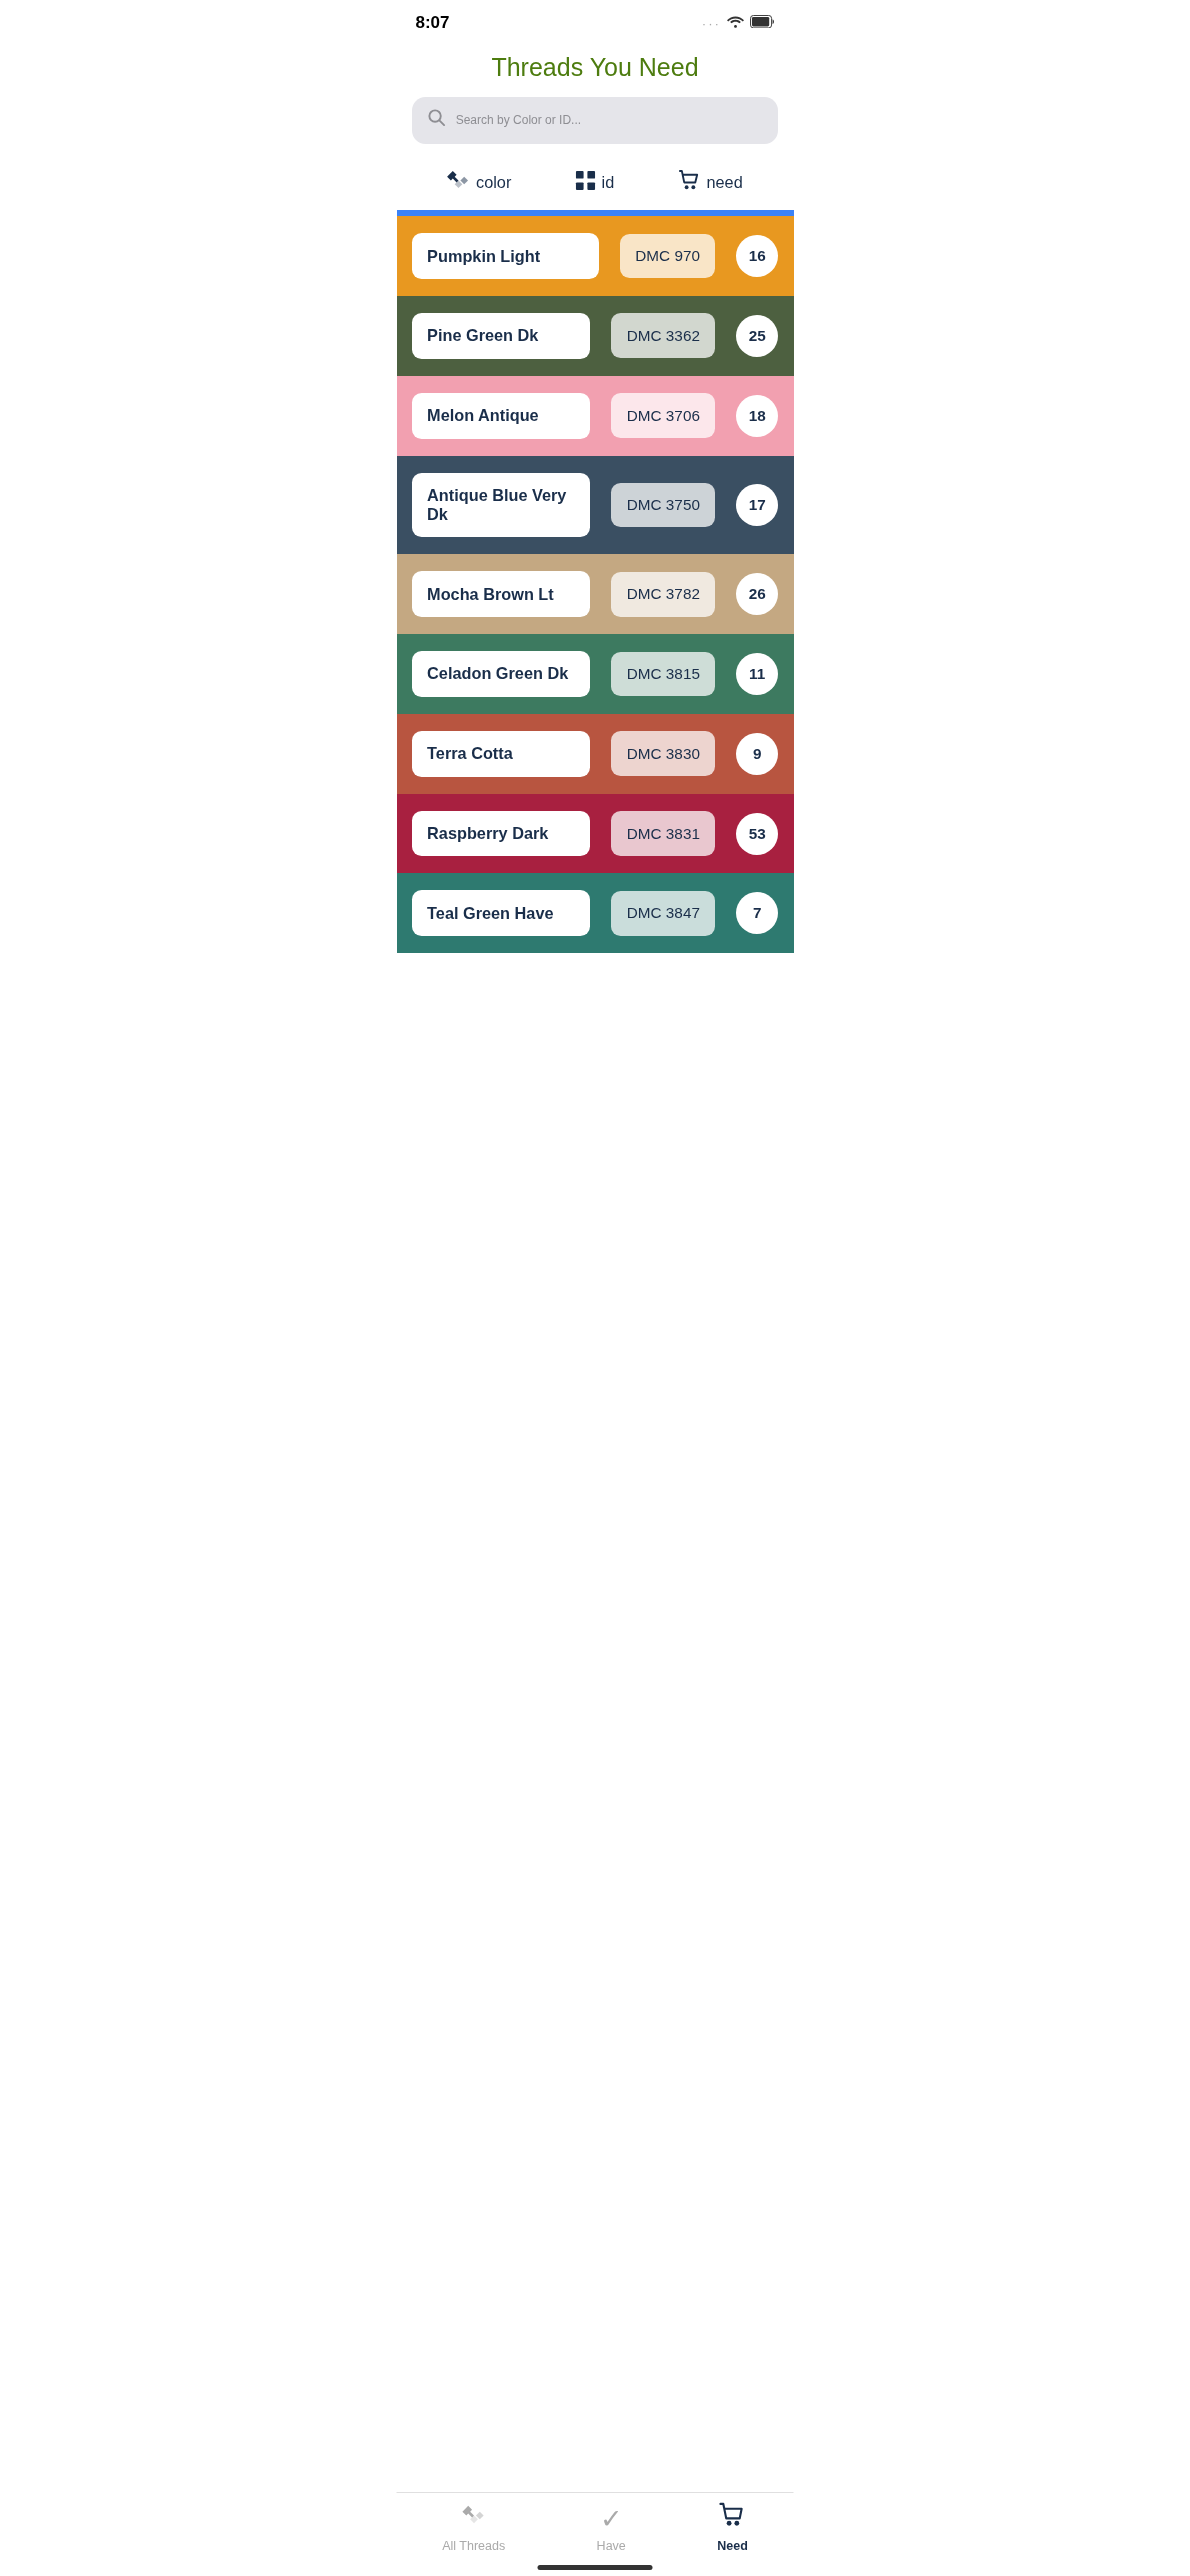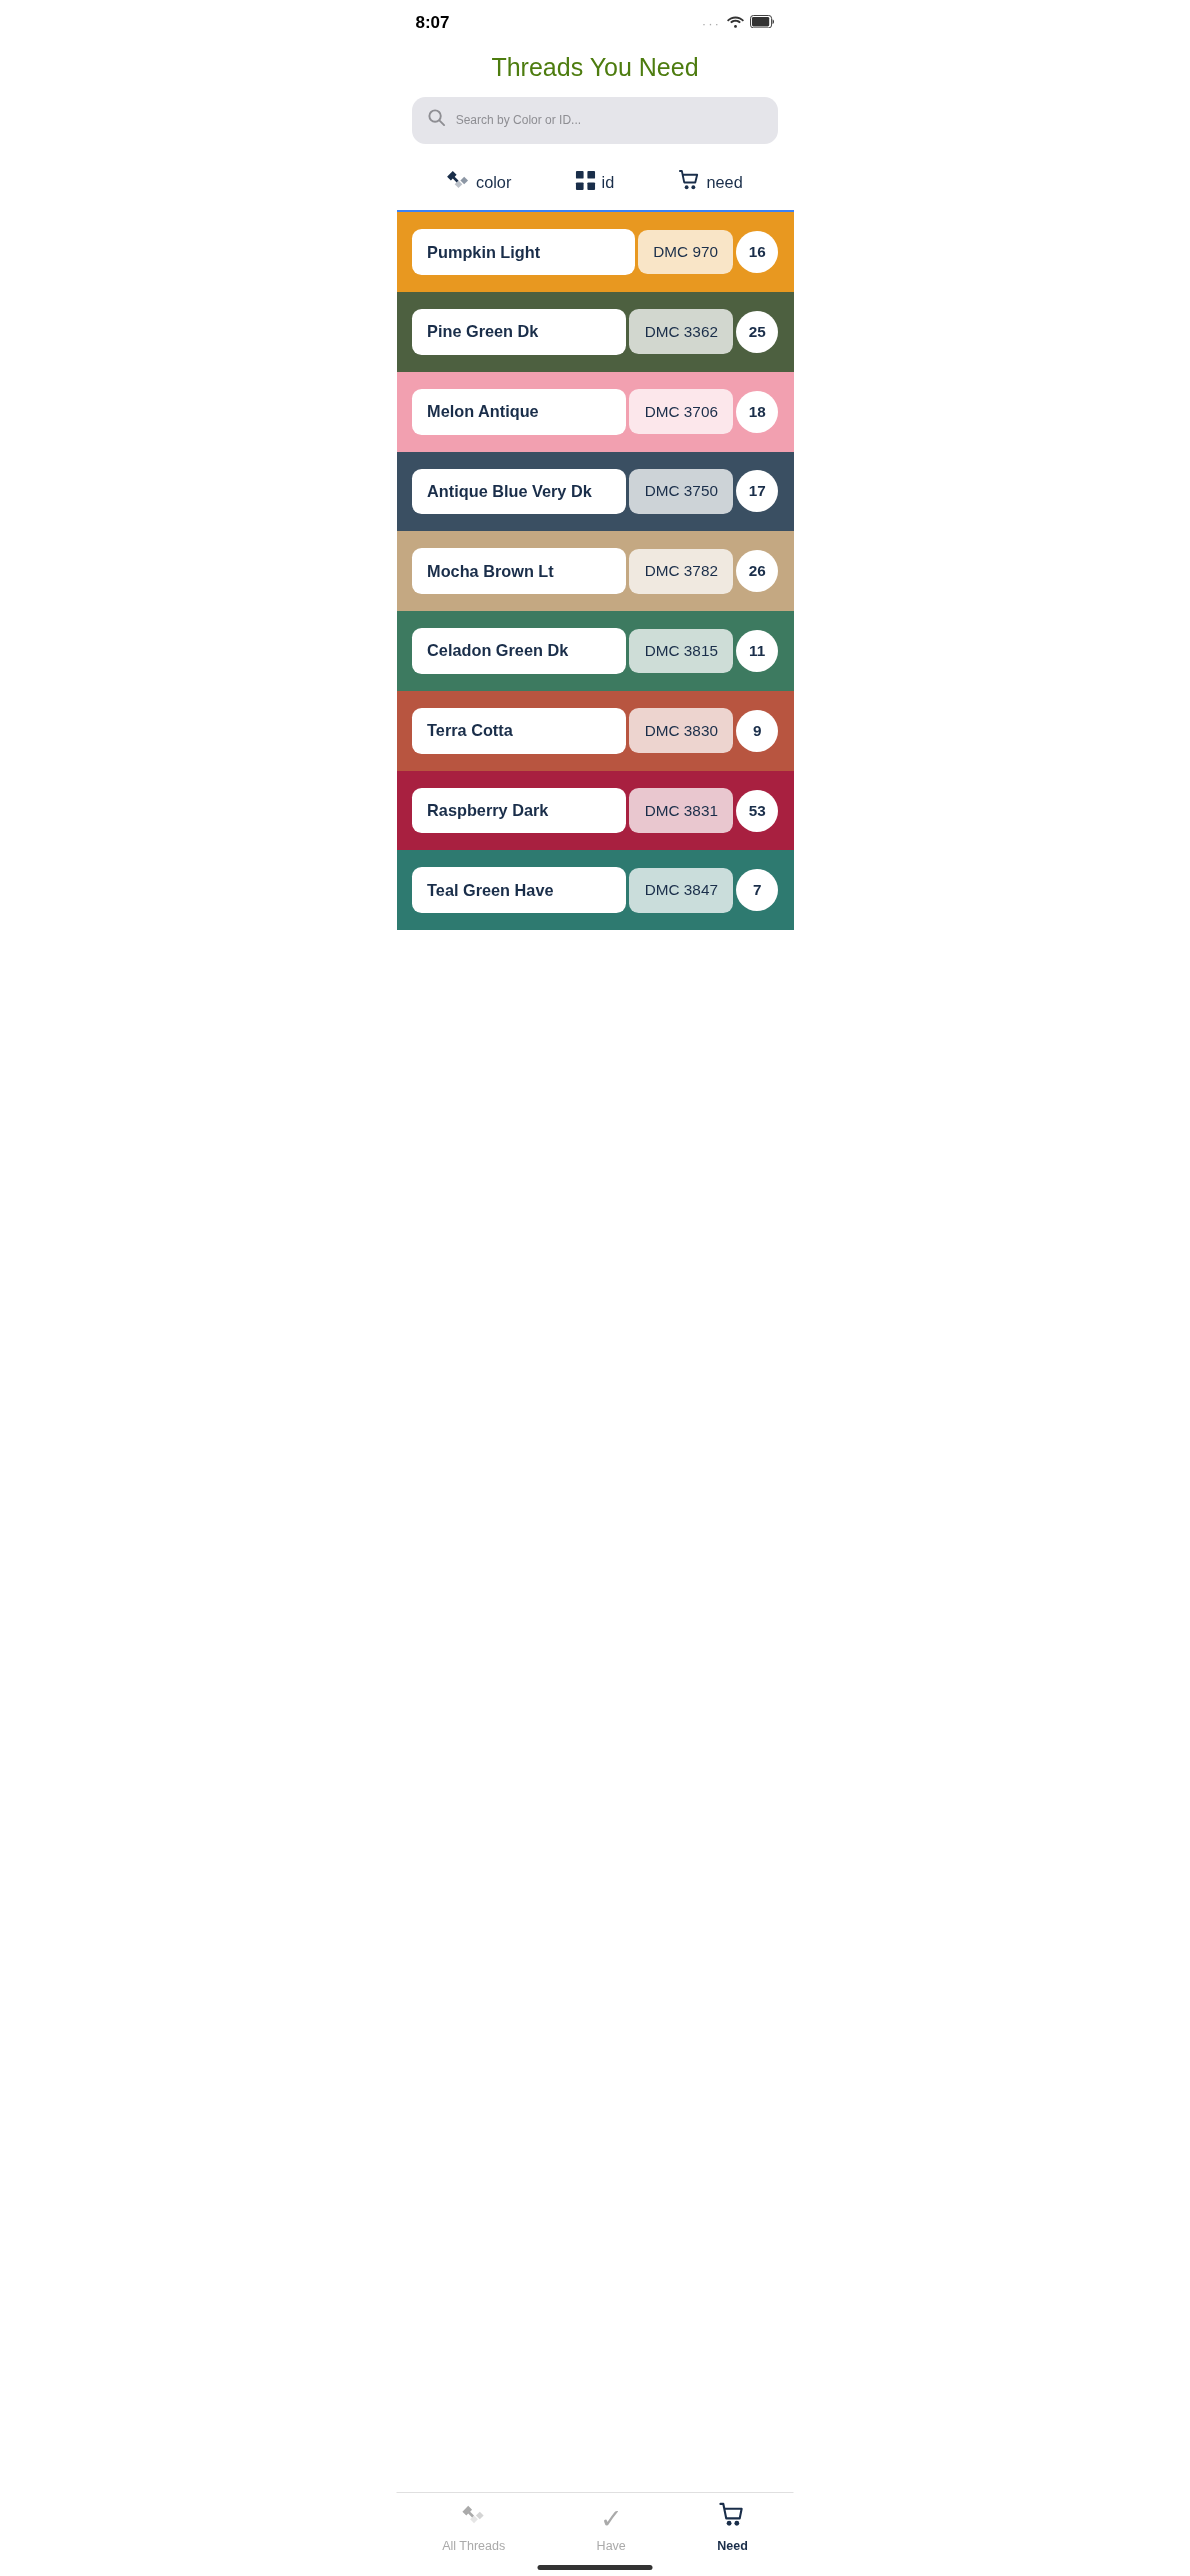--- a/index.html
+++ b/index.html
@@ -68,21 +68,21 @@
       color: #8e8e93;
     }
 
     
     .sort-tabs {
       display: flex;
       justify-content: space-around;
       align-items: center;
       padding: 9.6px 19px 13.4px;
       background: #fff;
-      border-bottom: 2px solid #3b82f6;
+      border-bottom: 6px solid #3b82f6;
     }
     .sort-tab {
       display: flex;
       align-items: center;
       gap: 5.8px;
       font-size: 16.3px;
       color: #1a2e4a;
       font-weight: 500;
     }
     .sort-tab-icon {
@@ -91,21 +91,21 @@
 
     
     .thread-list {
       width: 100%;
     }
 
     .thread-row {
       display: flex;
       align-items: center;
       padding: 17px 15.3px;
-      gap: 3px;
+      gap: 21px;
     }
 
     .thread-name-btn {
       flex: 1;
       background: #ffffff;
       border: none;
       border-radius: 9.6px;
       padding: 13.4px 15.3px;
       font-size: 16.3px;
       font-weight: 700;

